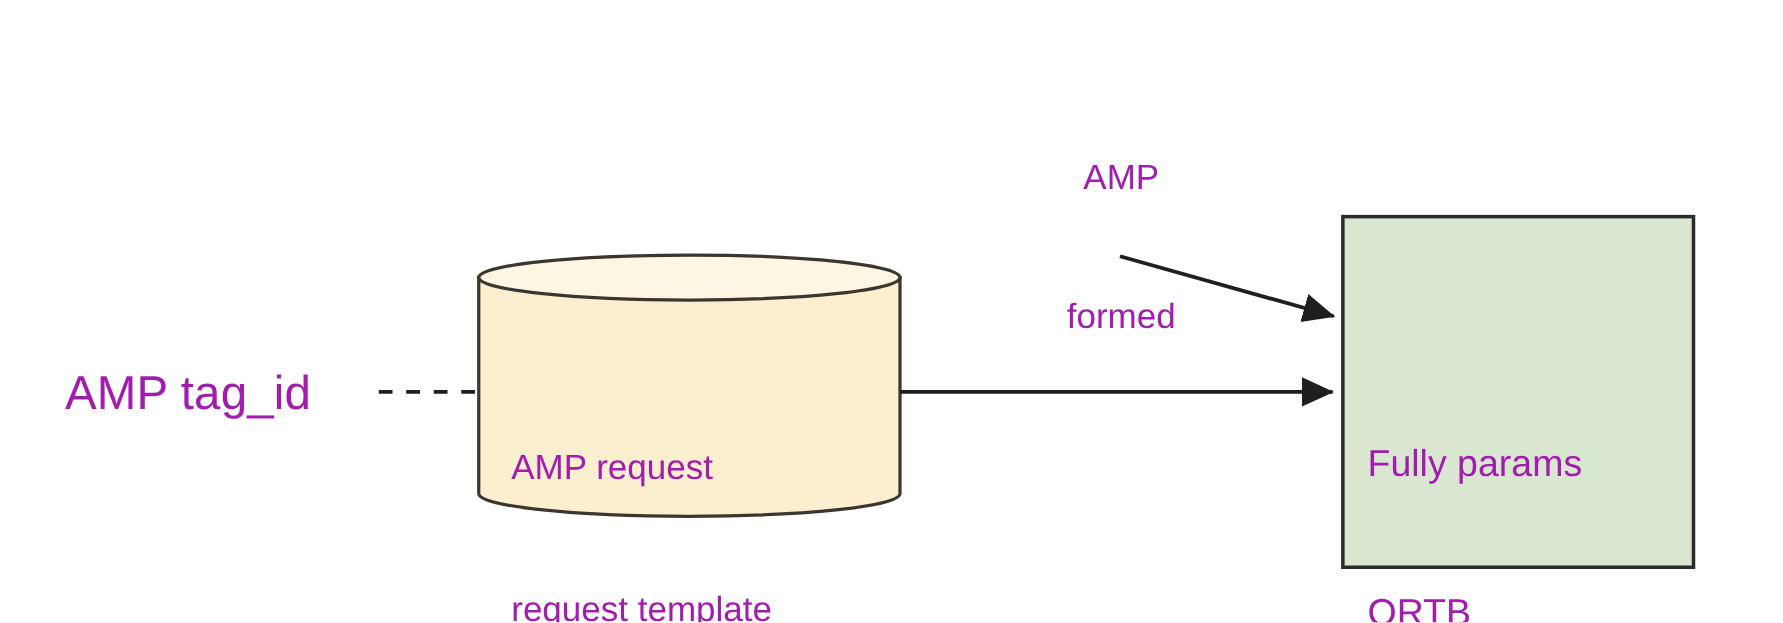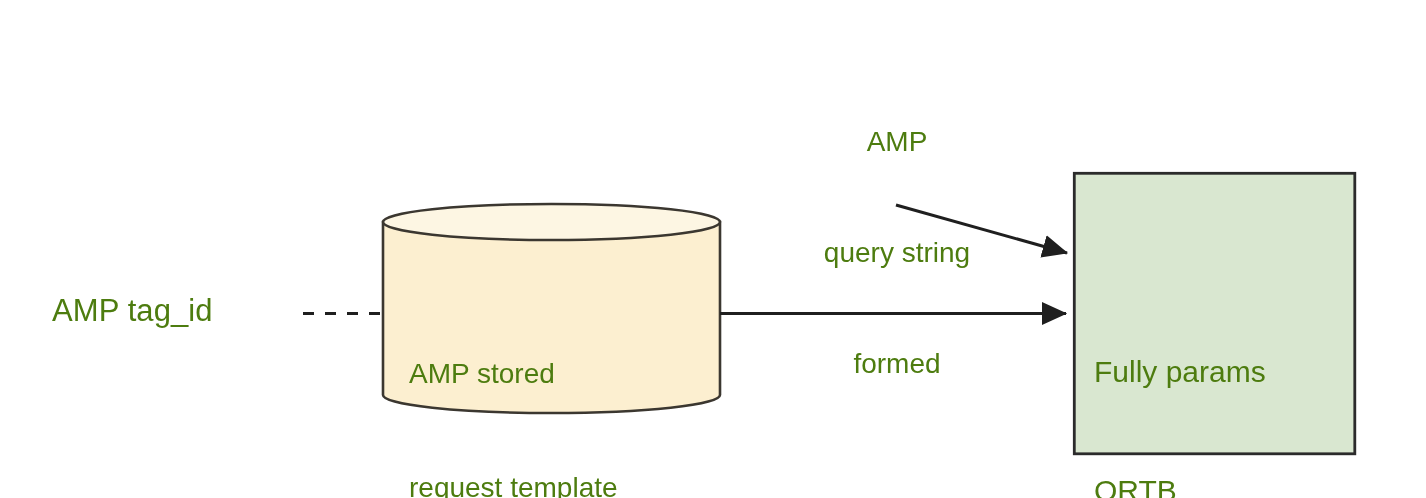--- a/index.html
+++ b/index.html
@@ -20,29 +20,29 @@
   #diagram-svg {
     position: absolute;
     left: 0;
     top: 0;
     width: 1426px;
     height: 498px;
   }
   .node-text {
     position: absolute;
     font-family: "Liberation Sans", sans-serif;
-    color: #4d7c0f;
+    color: #a21caf;
     line-height: 1.22;
     white-space: pre;
     -webkit-font-smoothing: antialiased;
   }
   #label-amp-tag-id {
     left: 52px;
     top: 292px;
-    font-size: 31px;
+    font-size: 38px;
     letter-spacing: 0.1px;
   }
   #label-qs-params {
     left: 797px;
     top: 50px;
     width: 200px;
     text-align: center;
     font-size: 28px;
     line-height: 1.32;
   }
@@ -86,26 +86,25 @@
 
     <line x1="720" y1="313.5" x2="1066" y2="313.5" stroke="#1f1f1f" stroke-width="3.1" marker-end="url(#arrow-solid)"></line>
 
     <line x1="896" y1="205" x2="1067" y2="253" stroke="#1f1f1f" stroke-width="3.1" marker-end="url(#arrow-solid)"></line>
   </svg>
 
   <div class="node-text" id="label-amp-tag-id">AMP tag_id</div>
 
   <div class="node-text" id="label-qs-params">
     <span class="txt-line">AMP</span>
-    <span class="txt-line">query string</span>
     <span class="txt-line">formed</span>
   </div>
 
   <div class="node-text" id="label-cylinder">
-    <span class="txt-line">AMP stored</span>
+    <span class="txt-line">AMP request</span>
     <span class="txt-line">request template</span>
   </div>
 
   <div class="node-text" id="label-greenbox">
     <span class="txt-line">Fully params</span>
     <span class="txt-line">ORTB</span>
   </div>
 
 </div>
 

